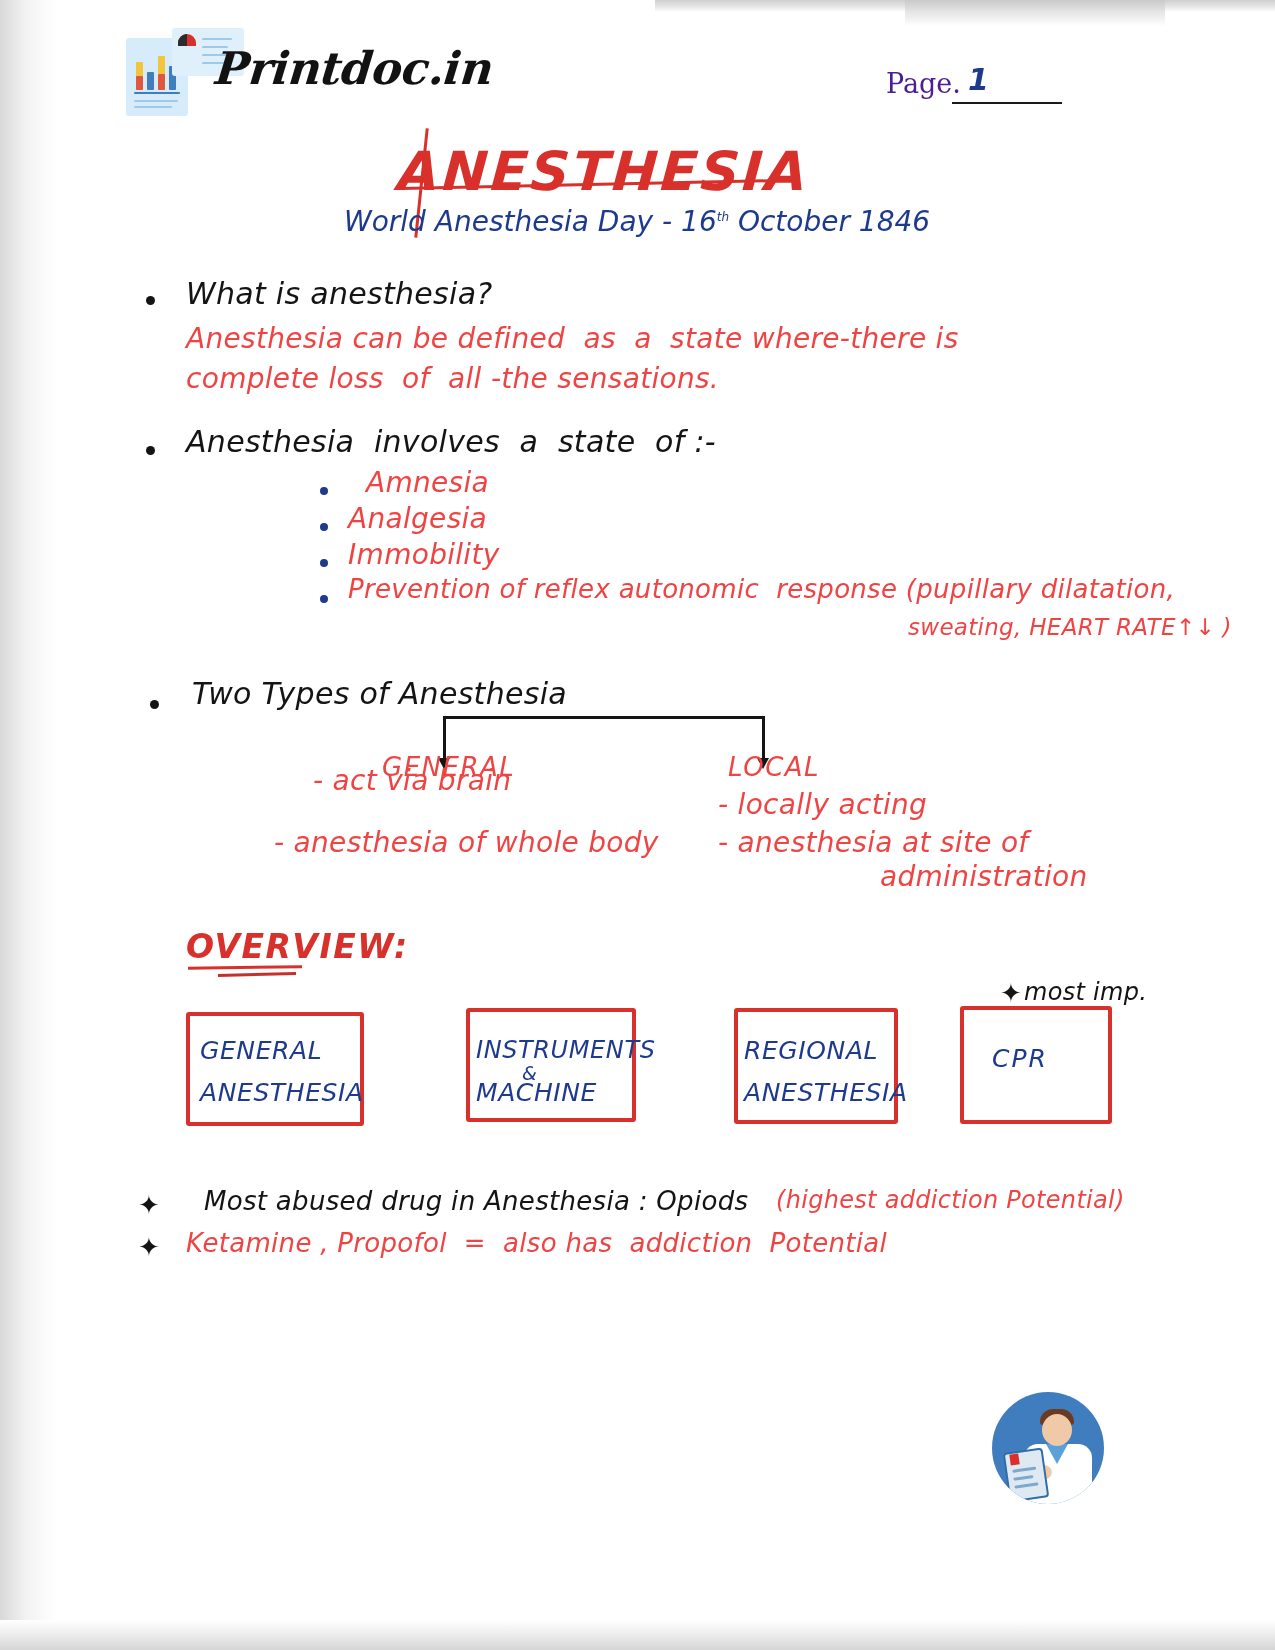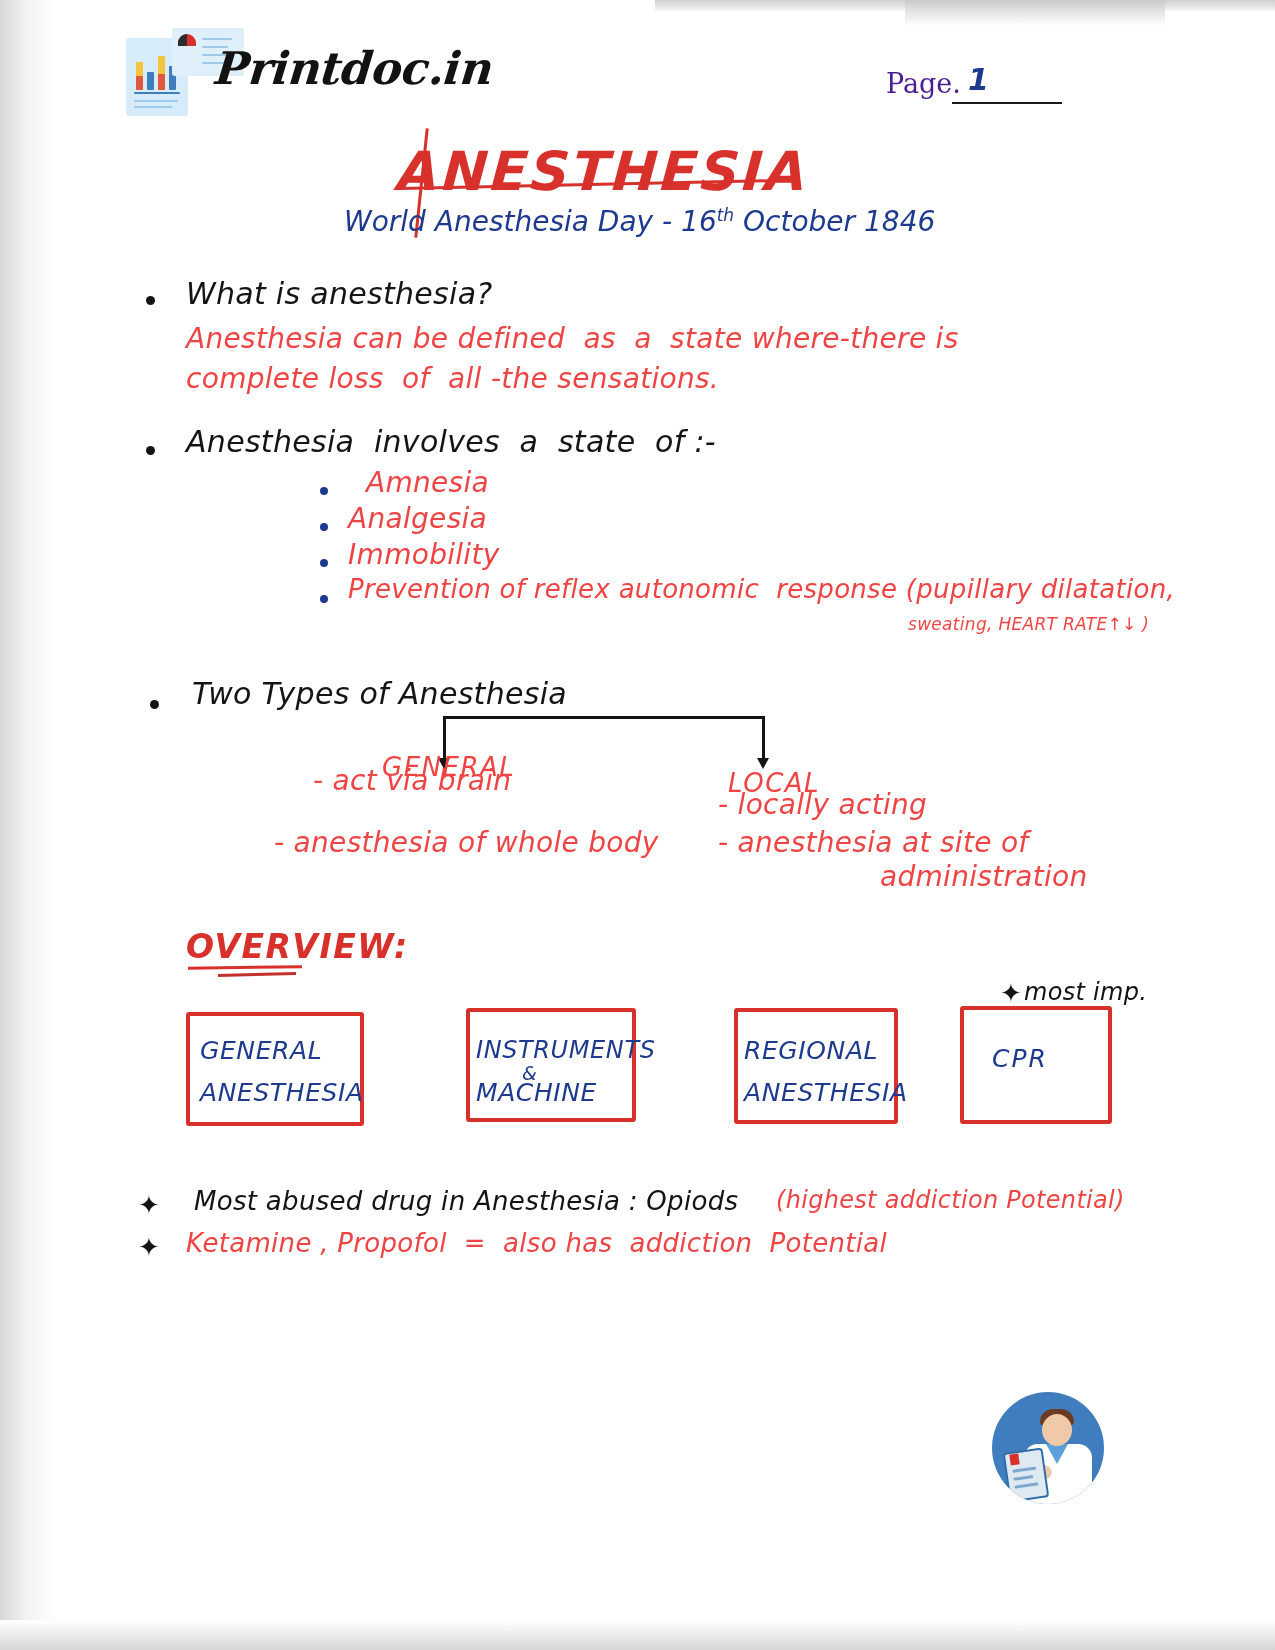--- a/index.html
+++ b/index.html
@@ -147,30 +147,30 @@
     transform: rotate(6deg);
   }
   .subtitle {
     position: absolute;
     left: 344px; top: 205px;
     font-size: 28px;
     font-style: italic;
     color: #1d3a8f;
   }
   .sup {
-    font-size: 17px;
+    font-size: 12px;
     vertical-align: super;
     text-align: right;
   }
 
   
   .l1 { font-size: 30px; }
   .l2 { font-size: 28px; }
   .l3 { font-size: 26px; }
-  .l4 { font-size: 17px; }
+  .l4 { font-size: 23px; }
 
   .bullet {
     position: absolute;
     width: 9px; height: 9px;
     border-radius: 50%;
     background: #141414;
   }
   .bullet-b {
     position: absolute;
     width: 8px; height: 8px;
@@ -398,21 +398,21 @@
   <div class="tree-h"></div>
   <div class="tree-vl"></div>
   <div class="tree-vr"></div>
   <div class="arrow-l"></div>
   <div class="arrow-r"></div>
 
   <div class="hw blue l3" style="left:382px; top:752px; letter-spacing:1.5px;">GENERAL</div>
   <div class="hw blue l2" style="left:274px; top:764px;margin-left:39px;">- act via brain</div>
   <div class="hw blue l2" style="left:274px; top:826px;">- anesthesia of whole body</div>
 
-  <div class="hw blue l3" style="left:728px; top:768px; letter-spacing:1.5px;">LOCAL</div>
+  <div class="hw blue l3" style="left:728px; top:752px; letter-spacing:1.5px;">LOCAL</div>
   <div class="hw blue l2" style="left:718px; top:788px;">- locally acting</div>
   <div class="hw blue l2" style="left:718px; top:826px;">- anesthesia at site of</div>
   <div class="hw blue l2" style="left:880px; top:860px;">administration</div>
 
   <div class="overview-title">OVERVIEW:</div>
   <div class="overview-ul1"></div>
   <div class="overview-ul2"></div>
 
   <div class="star" style="left:1000px; top:980px; color:#141414;">✦</div>
   <div class="hw black" style="left:1024px; top:978px; font-size:24px;">most imp.</div>
@@ -427,21 +427,21 @@
   <div class="obox-text" style="left:476px; top:1078px;">MACHINE</div>
 
   <div class="obox" style="left:734px; top:1008px; width:164px; height:116px;"></div>
   <div class="obox-text" style="left:744px; top:1036px;">REGIONAL</div>
   <div class="obox-text" style="left:744px; top:1078px;">ANESTHESIA</div>
 
   <div class="obox" style="left:960px; top:1006px; width:152px; height:118px;"></div>
   <div class="obox-text" style="left:992px; top:1044px; letter-spacing:2px;">CPR</div>
 
   <div class="star" style="left:138px; top:1192px;">✦</div>
-  <div class="hw black" style="left:194px; top:1186px; font-size:26px;">Most abused drug in Anesthesia : Opiods</div>
+  <div class="hw black" style="left:204px; top:1186px; font-size:26px;">Most abused drug in Anesthesia : Opiods</div>
   <div class="hw blue" style="left:776px; top:1186px; font-size:24px;">(highest addiction Potential)</div>
 
   <div class="star" style="left:138px; top:1234px;">✦</div>
   <div class="hw blue" style="left:186px; top:1228px; font-size:26px;">Ketamine , Propofol  =  also has  addiction  Potential</div>
 
   <div class="avatar">
     <div class="av-body"></div>
     <div class="av-collar"></div>
     <div class="av-hair"></div>
     <div class="av-head"></div>

